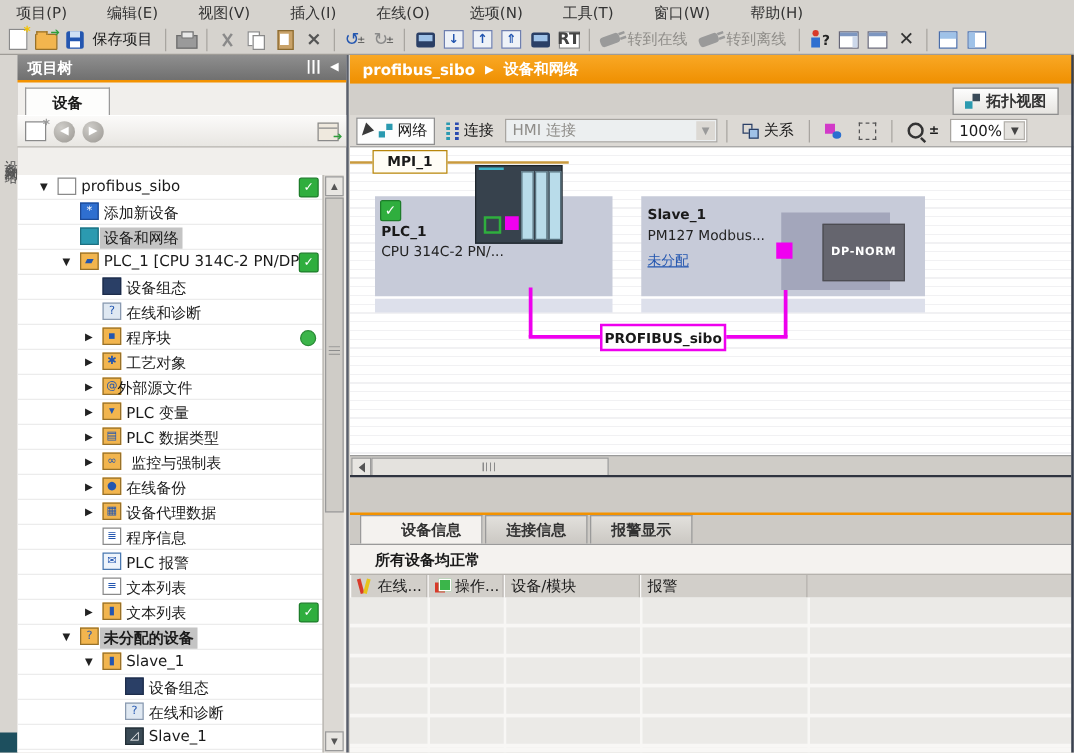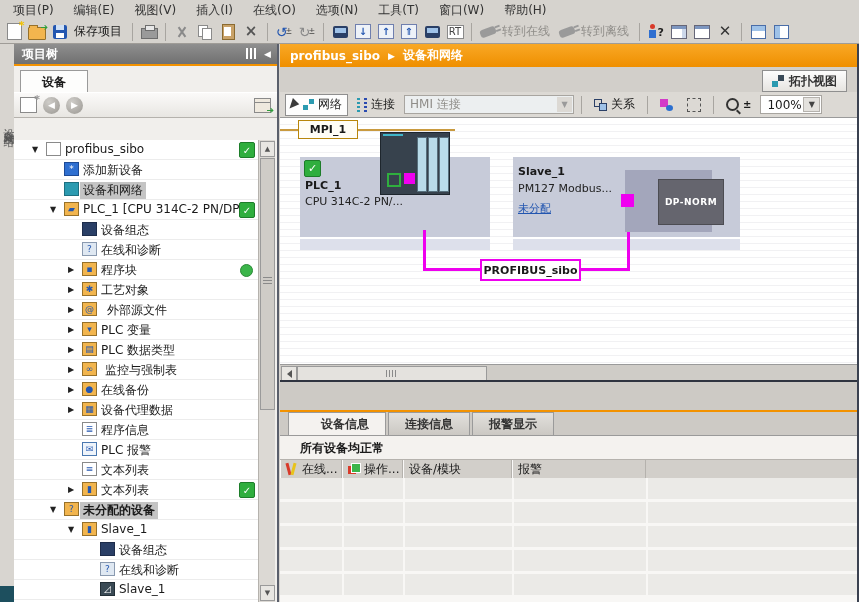--- a/index.html
+++ b/index.html
@@ -1,21 +1,21 @@
 <!DOCTYPE html>
 <html><head>
 <meta charset="utf-8">
 <style>
   html,body{margin:0;padding:0}
   body{width:859px;height:602px;position:relative;overflow:hidden;
        font-family:"DejaVu Sans","Liberation Sans",sans-serif;font-size:12px;color:#1a1a1a;
        background:#d6d3ce;}
   
   #menubar{position:absolute;left:0;top:0;width:859px;height:20px;background:#d6d3ce;
-           display:flex;align-items:center;padding-left:4px;gap:2px;box-sizing:border-box;}
+           display:flex;align-items:center;padding-left:4px;gap:14px;box-sizing:border-box;}
   .menu-item{padding:1px 9px;color:#333;}
   #toolbar{position:absolute;left:0;top:20px;width:859px;height:24px;background:#d6d3ce;
            border-bottom:1px solid #9f9c97;display:flex;align-items:center;gap:3px;padding-left:4px;box-sizing:border-box;}
   .tsep{width:1px;height:18px;background:#a8a5a0;margin:0 3px;}
   .tbtn{display:flex;align-items:center;justify-content:center;width:20px;height:20px;position:relative;}
   .tlbl{margin:0 4px 0 1px;color:#1a1a1a;}
   .tlbl.dis{color:#8f8d89;}
   
   .sheet{width:13px;height:15px;background:#fff;border:1px solid #8a8a8a;position:relative;}
   .sheet .star{position:absolute;right:-4px;top:-5px;color:#f4c400;font-weight:bold;font-size:11px;}
@@ -34,21 +34,21 @@
   .copysh::before,.copysh::after{content:"";position:absolute;width:8px;height:10px;background:#fff;border:1px solid #8a8a8a;}
   .copysh::before{left:0;top:0;} .copysh::after{left:4px;top:3px;}
   .clip{width:11px;height:14px;background:#c9a268;border:1px solid #8a6a30;position:relative;}
   .clip::before{content:"";position:absolute;left:1px;top:2px;width:7px;height:9px;background:#fff;}
   .xgl{color:#555;font-size:15px;font-weight:bold;line-height:1;}
   .uglyph{font-size:14px;line-height:1;}
   .pm{font-size:8px;color:#444;margin-left:-2px;}
   .boxarr{width:14px;height:13px;background:#eef2f8;border:1px solid #6f7fae;display:flex;align-items:center;justify-content:center;color:#2356b0;font-size:10px;font-weight:bold;}
   .monitor{width:15px;height:12px;background:#2a3f66;border-radius:2px;position:relative;}
   .monitor::before{content:"";position:absolute;left:2px;top:2px;right:2px;height:5px;background:#9fc2e8;}
-  .rt{width:15px;height:12px;background:#ffffff;border:1px solid #8a8a8a;font-size:10px;font-weight:normal;color:#444;display:flex;align-items:center;justify-content:center;}
+  .rt{width:15px;height:12px;background:#ffffff;border:1px solid #8a8a8a;font-size:13px;font-weight:bold;color:#444;display:flex;align-items:center;justify-content:center;}
   .plug{width:16px;height:8px;background:#9a9a9a;border-radius:3px;position:relative;transform:rotate(-20deg);}
   .plug::before{content:"";position:absolute;right:-5px;top:1px;width:5px;height:2px;background:#9a9a9a;}
   .plug::after{content:"";position:absolute;right:-5px;bottom:1px;width:5px;height:2px;background:#9a9a9a;}
   .diagperson{width:16px;height:15px;position:relative;}
   .diagperson::before{content:"";position:absolute;left:2px;top:0;width:5px;height:5px;border-radius:50%;background:#d83a2a;}
   .diagperson::after{content:"";position:absolute;left:1px;top:6px;width:7px;height:8px;background:#2f6fd0;}
   .diagperson .q{position:absolute;right:0;top:2px;font-weight:bold;font-size:11px;color:#222;}
   .winic{width:14px;height:12px;background:#fff;border:1px solid #667;position:relative;}
   .winic::before{content:"";position:absolute;left:0;top:0;right:0;height:3px;background:#7d96c0;}
   .winic.pane::after{content:"";position:absolute;right:0;top:3px;width:4px;bottom:0;background:#cdd8ea;}
@@ -375,21 +375,21 @@
         <span class="mark-dot"></span>
       </div>
       <div class="trow">
         <span class="texp" style="left: 54px;">▶</span>
         <span class="ti ti-technology-objects" style="position: absolute; top: 2px; width: 15px; height: 14px; left: 68px; background: rgb(242, 181, 78); border: 1px solid rgb(151, 113, 42); box-sizing: border-box; color: rgb(35, 86, 176); font-size: 9px; line-height: 12px; text-align: center;">✱</span>
         <span class="tlabel" style="left: 87px;">工艺对象</span>
       </div>
       <div class="trow">
         <span class="texp" style="left: 54px;">▶</span>
         <span class="ti ti-external-sources" style="position: absolute; top: 2px; width: 15px; height: 14px; left: 68px; background: rgb(242, 181, 78); border: 1px solid rgb(151, 113, 42); box-sizing: border-box; color: rgb(35, 86, 176); font-size: 9px; line-height: 12px; text-align: center;">@</span>
-        <span class="tlabel" style="left: 93px;">外部源文件</span>
+        <span class="tlabel" style="left: 80px;">外部源文件</span>
       </div>
       <div class="trow">
         <span class="texp" style="left: 54px;">▶</span>
         <span class="ti ti-plc-tags" style="position: absolute; top: 2px; width: 15px; height: 14px; left: 68px; background: rgb(242, 181, 78); border: 1px solid rgb(151, 113, 42); box-sizing: border-box; color: rgb(35, 86, 176); font-size: 9px; line-height: 12px; text-align: center;">▾</span>
         <span class="tlabel" style="left: 87px;">PLC 变量</span>
       </div>
       <div class="trow">
         <span class="texp" style="left: 54px;">▶</span>
         <span class="ti ti-plc-data-types" style="position: absolute; top: 2px; width: 15px; height: 14px; left: 68px; background: rgb(242, 181, 78); border: 1px solid rgb(151, 113, 42); box-sizing: border-box; color: rgb(35, 86, 176); font-size: 9px; line-height: 12px; text-align: center;">▤</span>
         <span class="tlabel" style="left: 87px;">PLC 数据类型</span>

